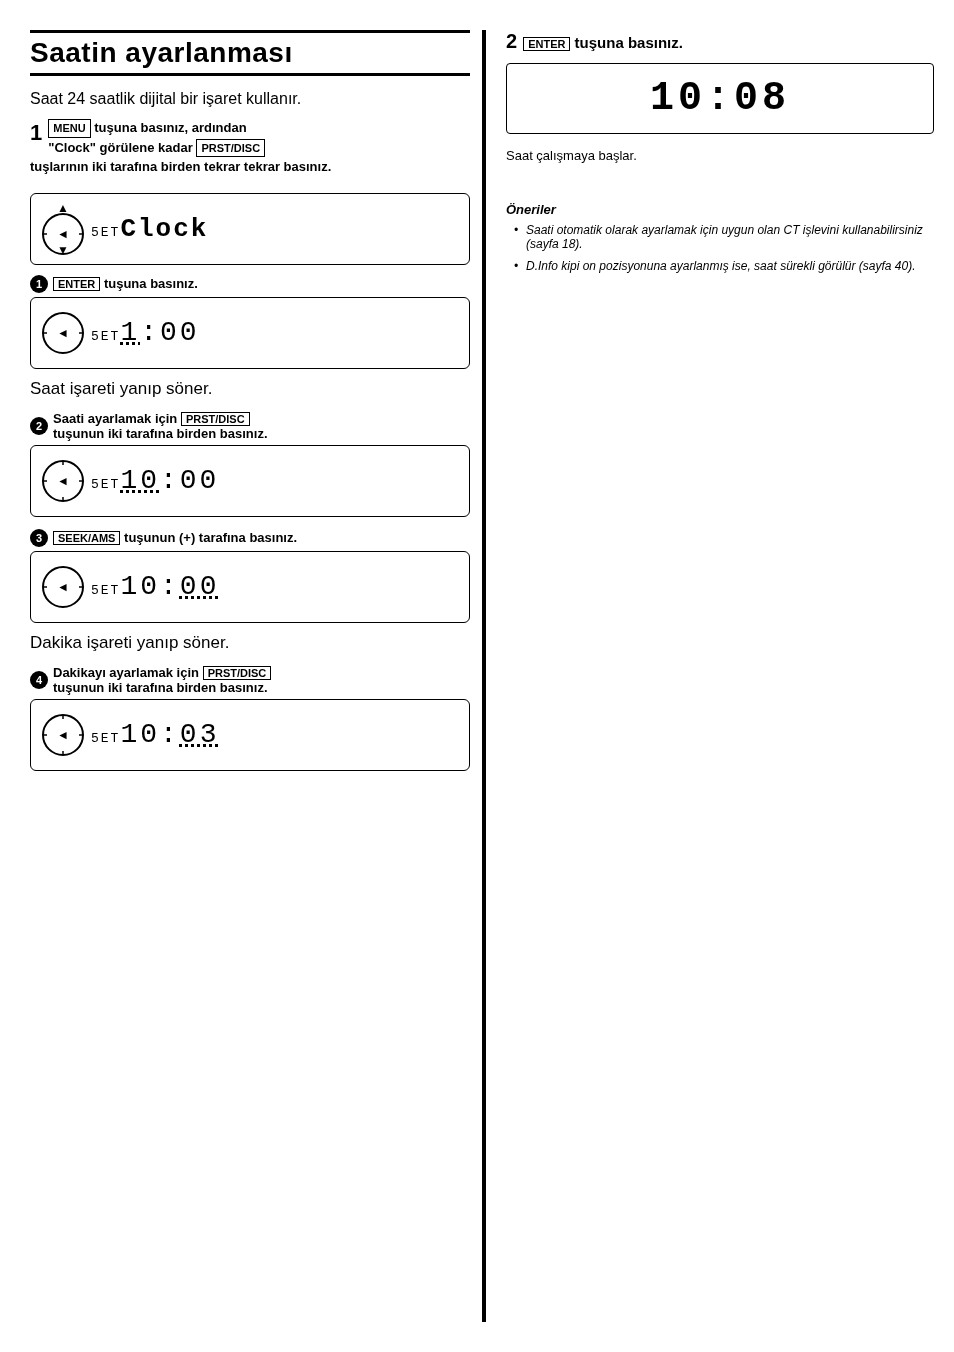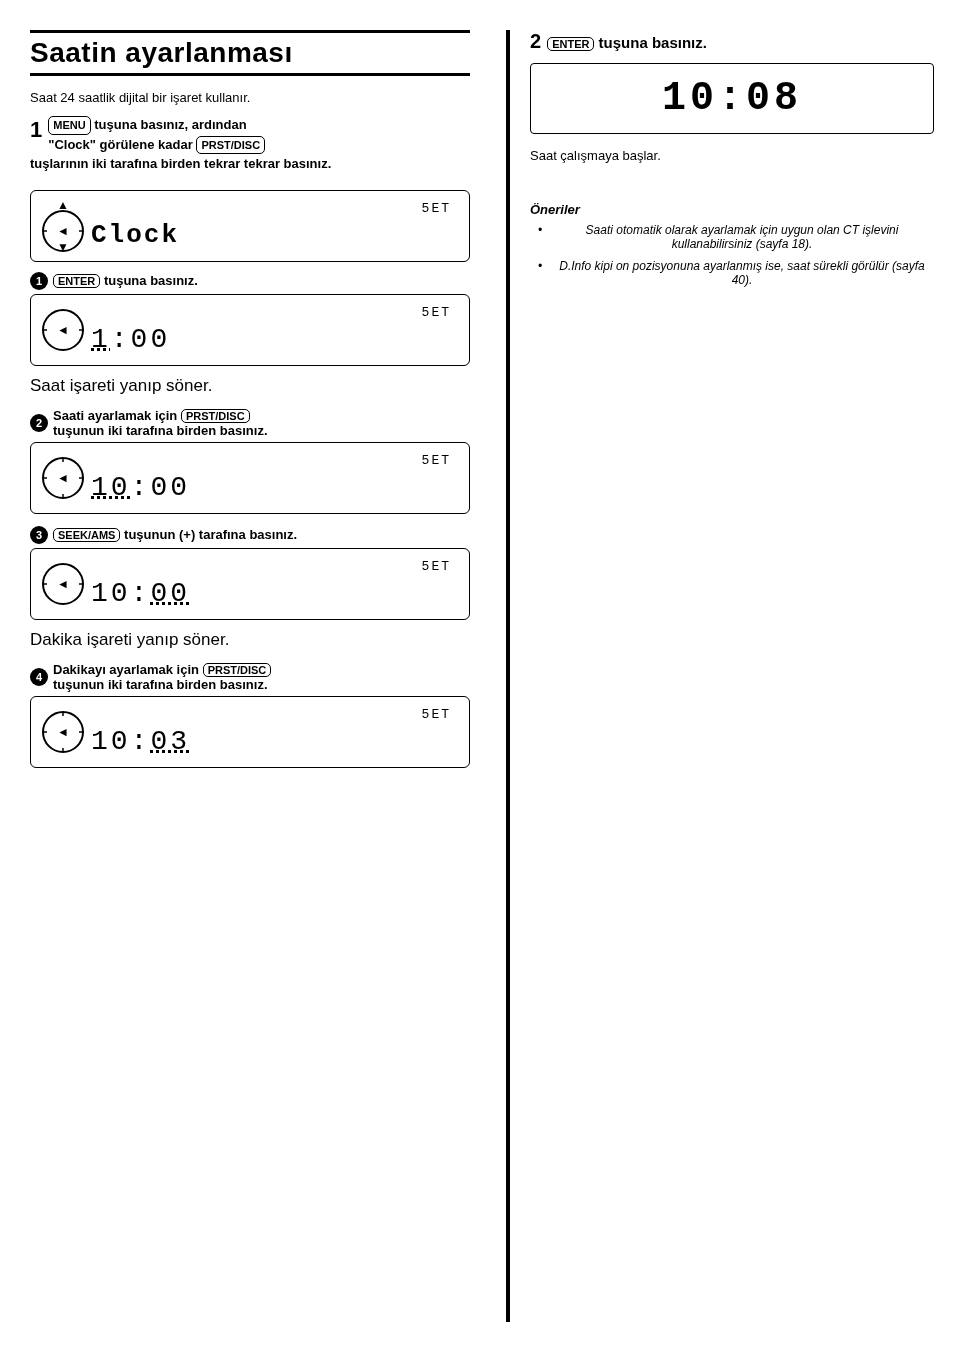--- a/index.html
+++ b/index.html
@@ -11,21 +11,21 @@
       width: 954px;
       min-height: 1352px;
       padding: 0;
     }
     .page {
       display: flex;
       flex-direction: row;
       width: 954px;
       min-height: 1352px;
       padding: 30px 20px 30px 30px;
-      gap: 36px;
+      gap: 12px;
     }
     .left-col {
       flex: 0 0 440px;
       max-width: 440px;
     }
     .right-col {
       flex: 1;
       padding-left: 20px;
       border-left: 4px solid #000;
       position: relative;
@@ -33,21 +33,21 @@
     .page-title {
       font-size: 28px;
       font-weight: bold;
       border-top: 3px solid #000;
       border-bottom: 3px solid #000;
       padding: 4px 0;
       margin-bottom: 14px;
       letter-spacing: 0.5px;
     }
     .subtitle {
-      font-size: 13px;
+      font-size: 16px;
       margin-bottom: 10px;
     }
     .example-label {
       font-size: 13px;
       margin-bottom: 6px;
     }
     .step-main {
       margin-bottom: 10px;
     }
     .step-main-label {
@@ -60,21 +60,21 @@
     .step-main-text {
       font-size: 13px;
       font-weight: bold;
       line-height: 1.5;
       margin-bottom: 6px;
     }
     .clearfix::after { content: ''; display: block; clear: both; }
     .kbd {
       display: inline-block;
       border: 1px solid #000;
-      border-radius: 5px;
+      border-radius: 0;
       padding: 0 4px;
       font-size: 11px;
       font-family: Arial, sans-serif;
       background: #fff;
     }
     
     .display-box {
       border: 1.5px solid #000;
       border-radius: 6px;
       padding: 8px 10px;
@@ -89,21 +89,21 @@
     .display-left {
       display: flex;
       flex-direction: column;
       align-items: center;
       justify-content: center;
       gap: 4px;
     }
     .display-right {
       flex: 1;
       display: flex;
-      flex-direction: column;
+      flex-direction: row;
       align-items: flex-start;
       justify-content: flex-start;
       padding-right: 8px;
     }
     .set-label {
       font-family: 'Courier New', monospace;
       font-size: 13px;
       letter-spacing: 2px;
       margin-bottom: 4px;
       align-self: flex-end;
@@ -168,21 +168,20 @@
     .tips-title {
       font-style: italic;
       font-weight: bold;
       font-size: 13px;
       margin-bottom: 6px;
       margin-top: 14px;
     }
     .tips-list {
       list-style: none;
       padding-left: 8px;
-      text-align: center;
     }
     .tips-list li {
       font-style: italic;
       font-size: 12px;
       margin-bottom: 8px;
       padding-left: 12px;
       position: relative;
     }
     .tips-list li::before {
       content: '•';

